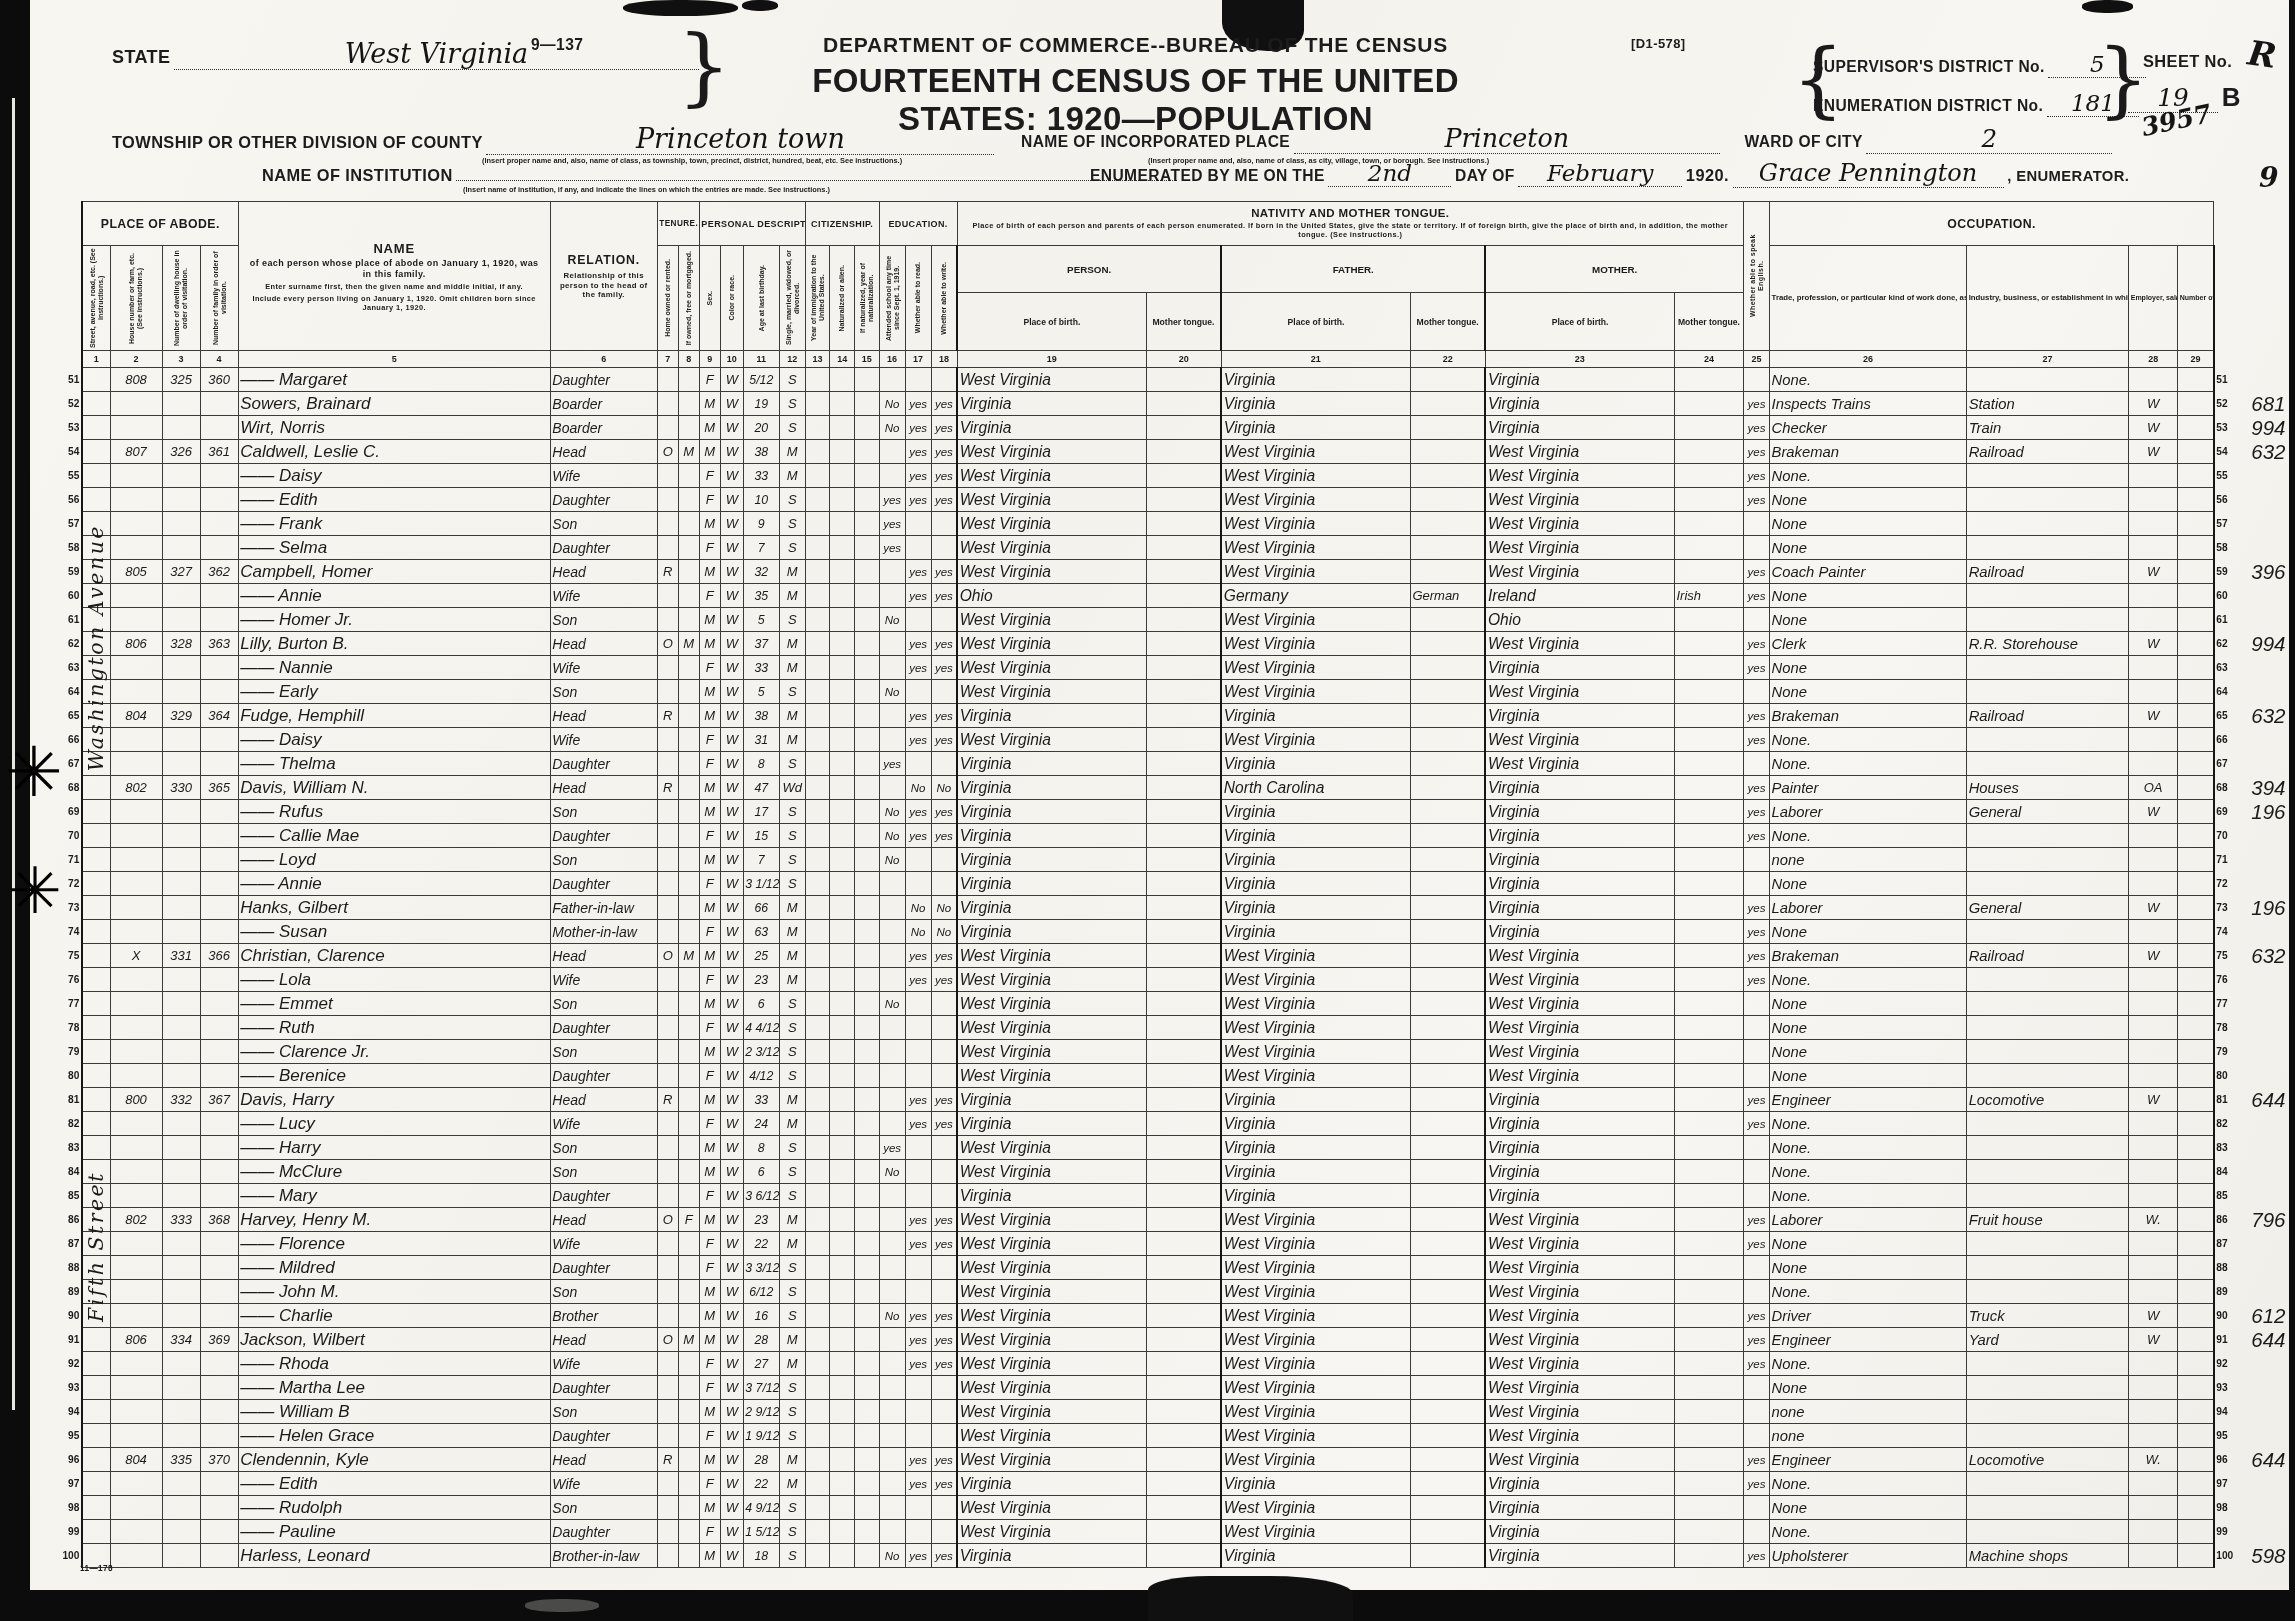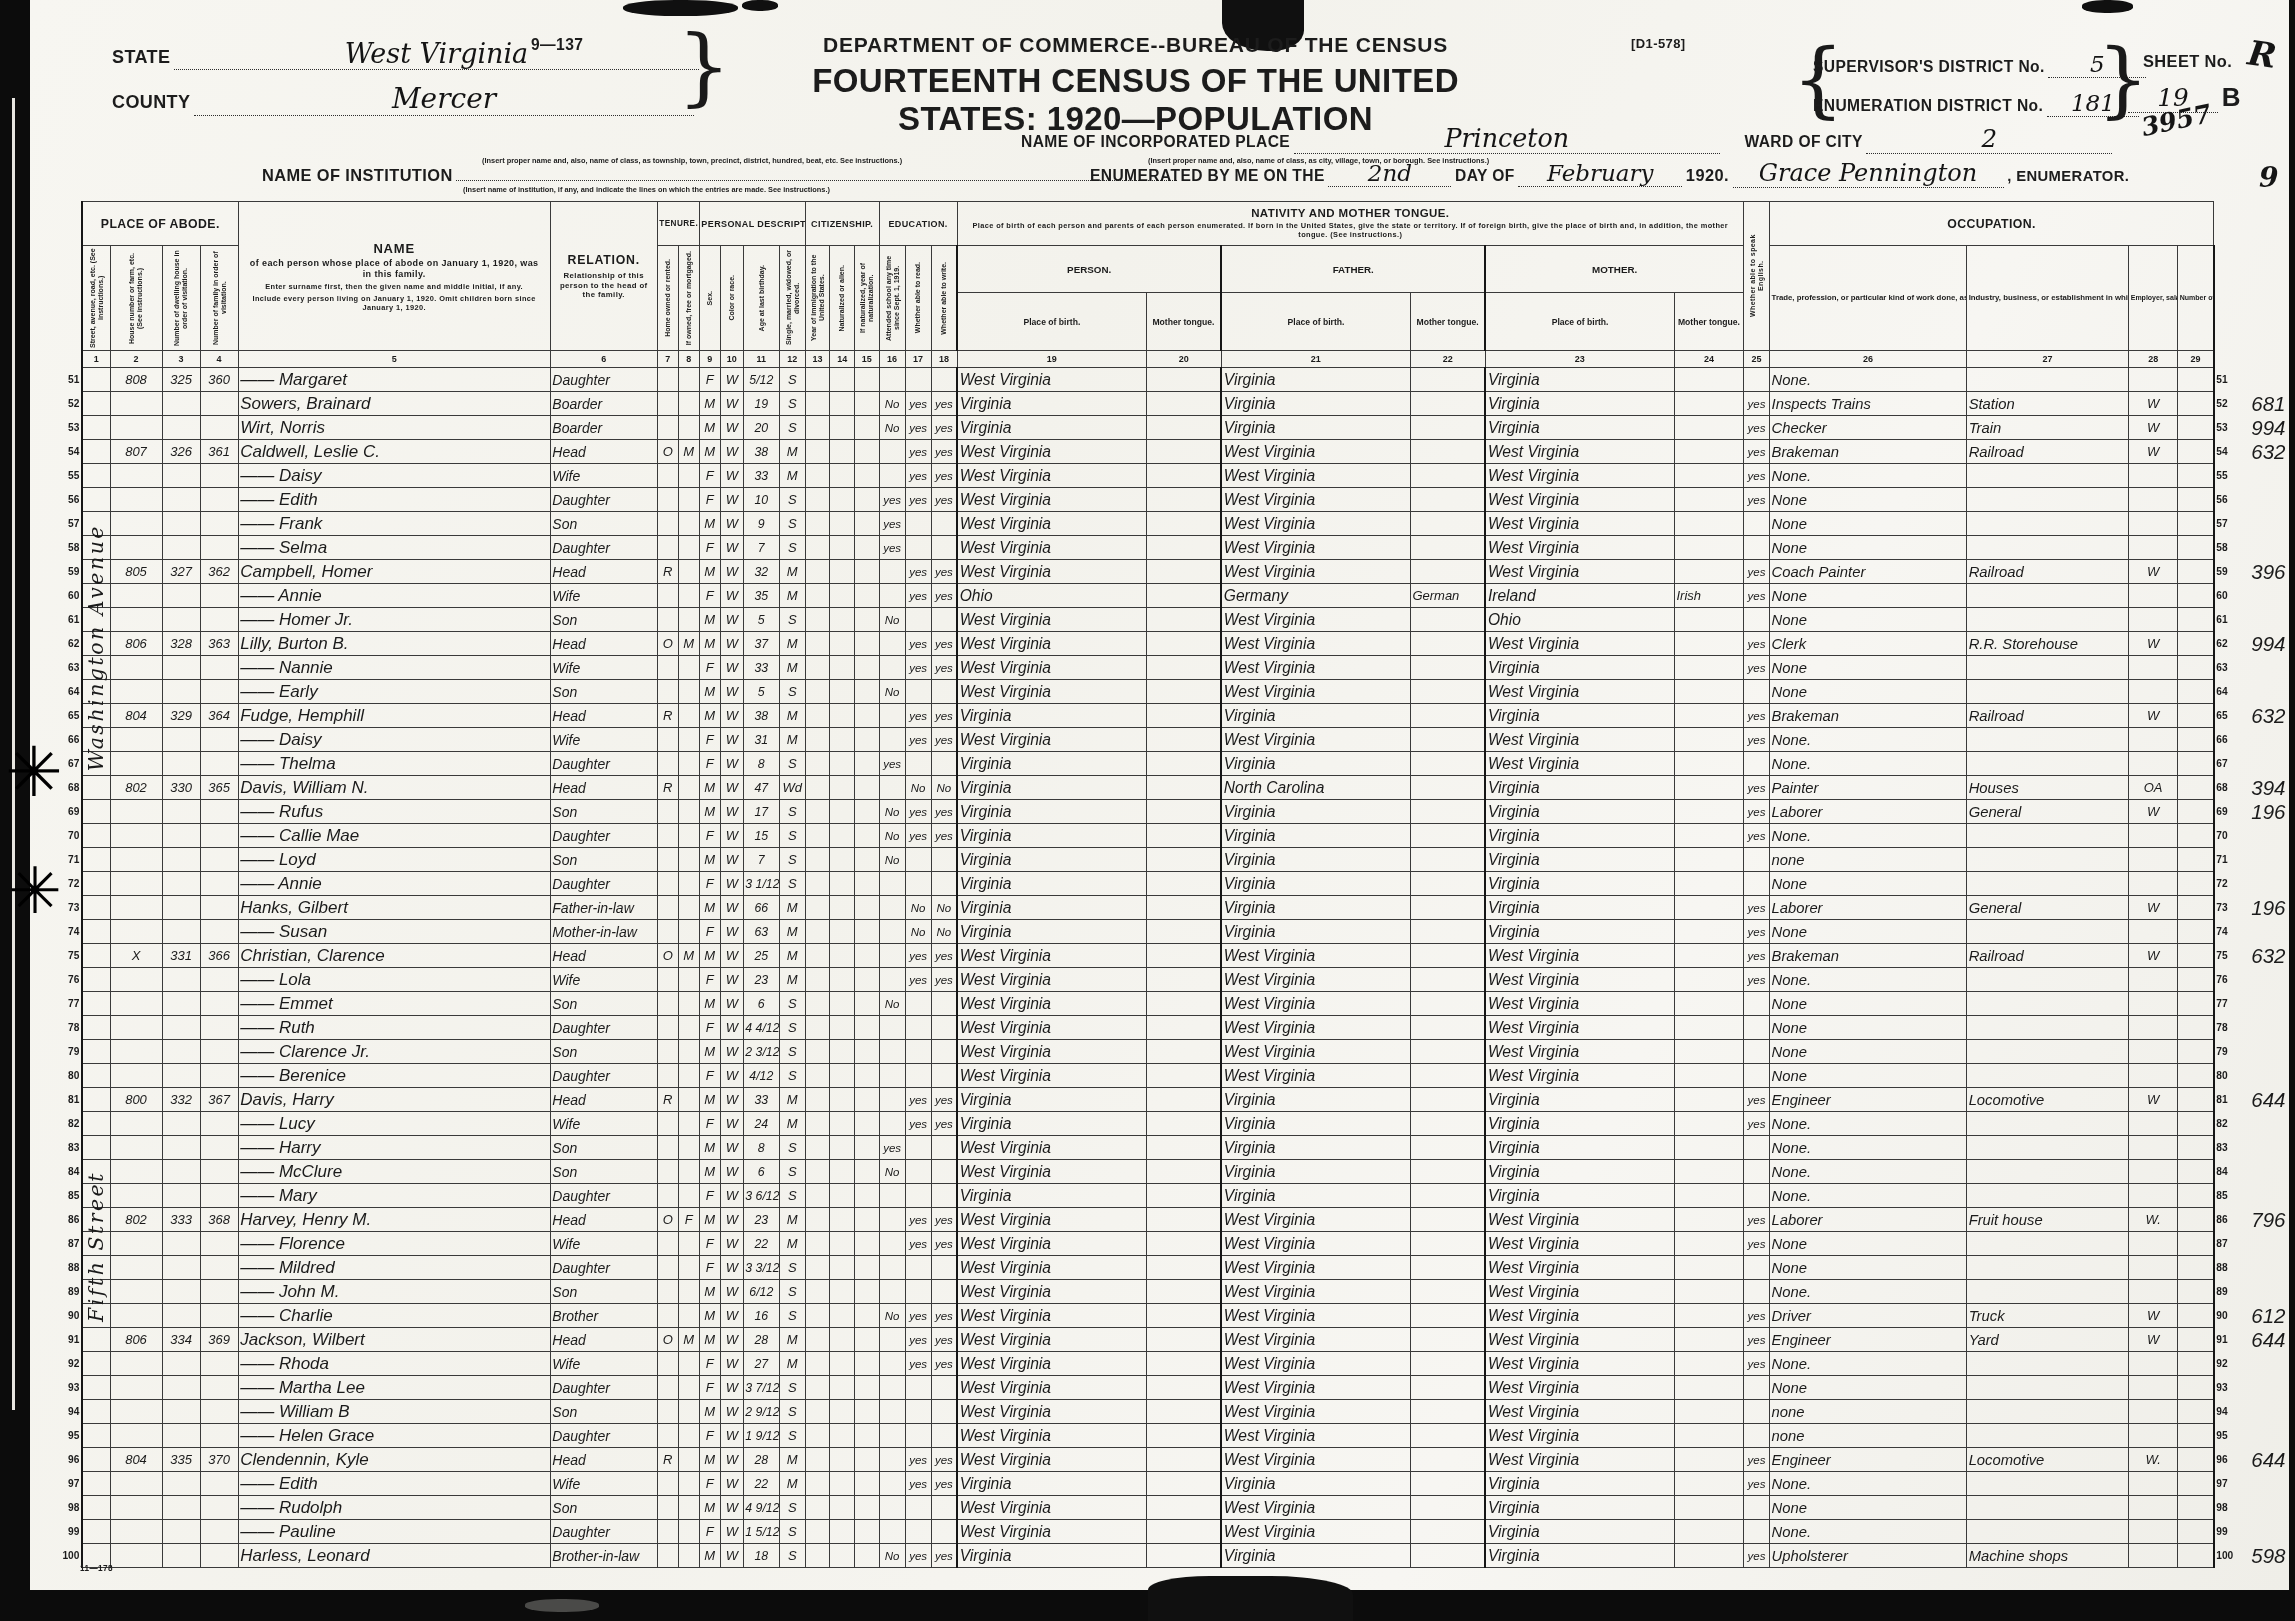--- a/index.html
+++ b/index.html
@@ -82,26 +82,26 @@
 
   <div class="abs plabel" style="left:531px;top:36px;font-size:15.6px;">9—137</div>
   <div class="abs plabel" style="left:787px;top:33px;width:697px;text-align:center;font-size:21px;letter-spacing:0.8px;">DEPARTMENT OF COMMERCE--BUREAU OF THE CENSUS</div>
   <div class="abs plabel" style="left:738px;top:62px;width:795px;text-align:center;font-size:33px;letter-spacing:0.4px;">FOURTEENTH CENSUS OF THE UNITED STATES: 1920—POPULATION</div>
   <div class="abs plabel" style="left:1631px;top:36px;font-size:13px;">[D1-578]</div>
 
   <div class="abs" style="left:112px;top:38px;">
     <span class="plabel" style="font-size:18px;">STATE</span>
     <span class="ufield" style="width:525px;"><span class="hwv" style="font-size:27px;">West Virginia</span></span>
   </div>
-  <div class="abs" style="left:112px;top:82px;">
-    <span class="plabel" style="font-size:18px;">COUNTY</span>
-    <span class="ufield" style="width:500px;"><span class="hwv" style="font-size:28px;">Mercer</span></span>
-  </div>
   <div class="abs brace" style="left:677px;top:28px;font-size:85px;">}</div>
 
+  <div class="abs" style="left:112px;top:123px;">
+    <span class="plabel" style="font-size:16.4px;">TOWNSHIP OR OTHER DIVISION OF COUNTY</span>
+    <span class="ufield" style="width:508px;"><span class="hwv" style="font-size:27px;">Princeton town</span></span>
+  </div>
   <div class="abs note" style="left:459px;top:156px;margin-left:23px;">(Insert proper name and, also, name of class, as township, town, precinct, district, hundred, beat, etc.   See instructions.)</div>
 
   <div class="abs" style="left:262px;top:159px;">
     <span class="plabel" style="font-size:16.4px;">NAME OF INSTITUTION</span>
     <span class="ufield" style="width:721px;height:21px;"></span>
   </div>
   <div class="abs note" style="left:463px;top:185px;">(Insert name of institution, if any, and indicate the lines on which the entries are made.   See instructions.)</div>
 
   <div class="abs" style="left:1021px;top:123px;">
     <span class="plabel" style="font-size:15.6px;">NAME OF INCORPORATED PLACE</span>

